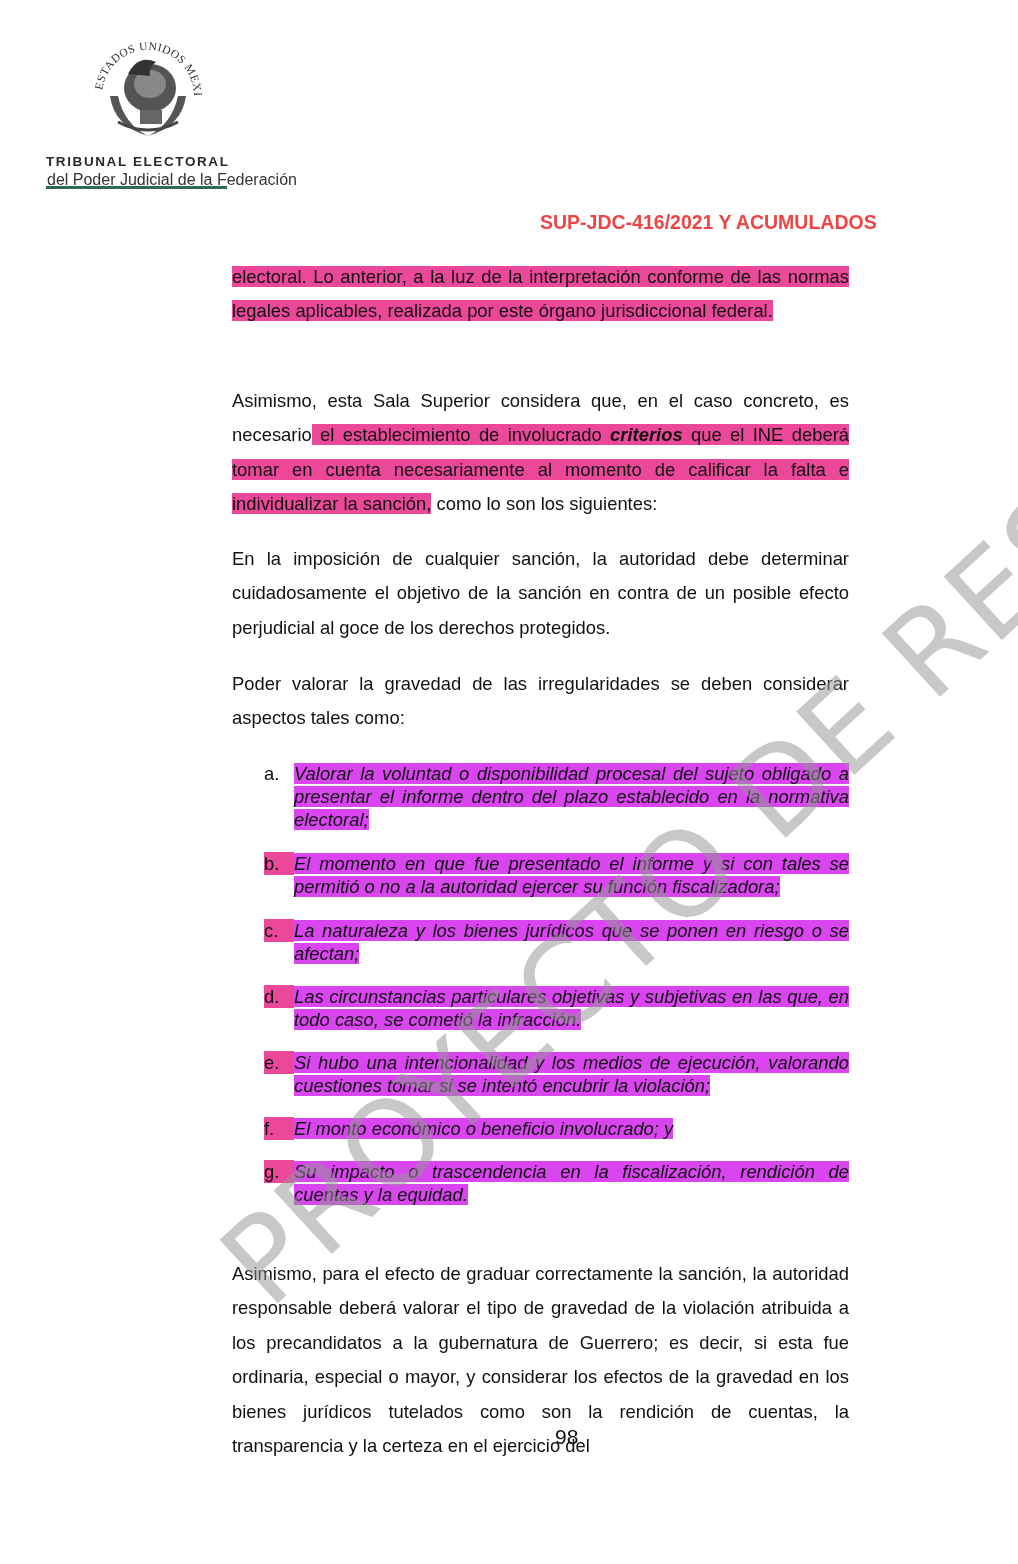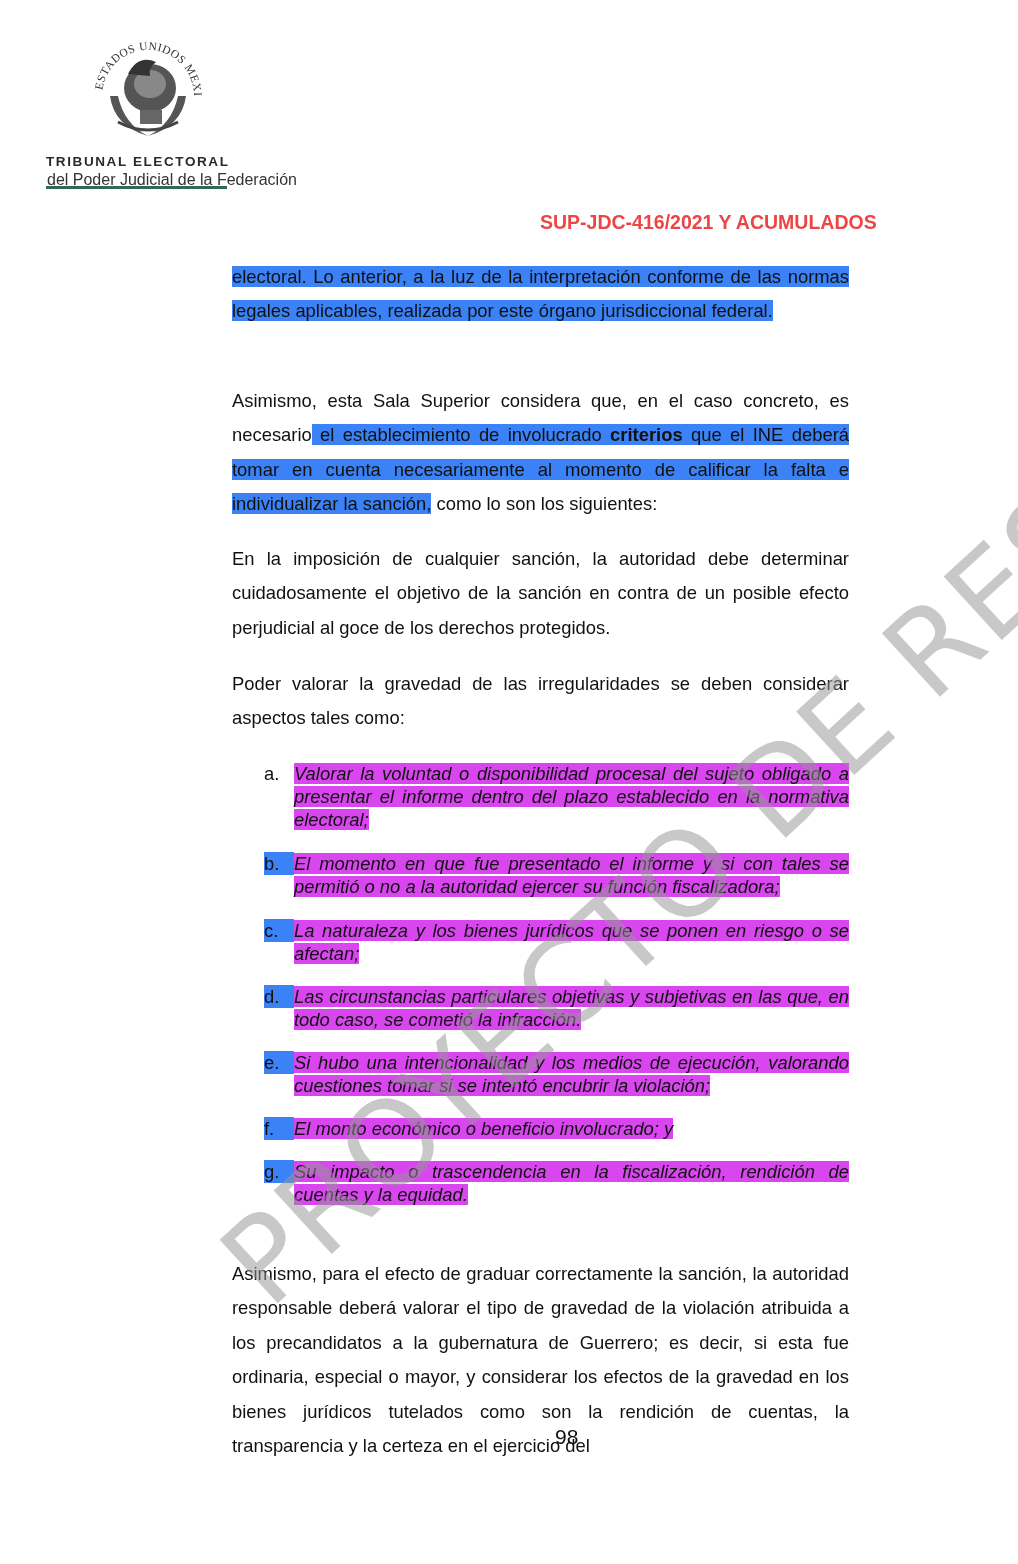--- a/index.html
+++ b/index.html
@@ -10,22 +10,22 @@
     .logo-title { position:absolute; left:0; top:128px; font-size:13.5px; font-weight:bold;
                   letter-spacing:1.6px; color:#2a2a2a; white-space:nowrap; }
     .logo-sub { position:absolute; left:1px; top:145px; font-size:16px; color:#333; white-space:nowrap; }
     .logo-rule { position:absolute; left:0; top:160px; width:181px; height:3px; background:#2f6b53; }
 
     .case-header { position:absolute; left:540px; top:211px; font-size:19.5px; font-weight:bold;
                    color:#ef4444; white-space:nowrap; }
 
     .body-text { position:absolute; left:232px; width:617px; }
     .para { font-size:18.4px; line-height:34.4px; text-align:justify; margin:0; }
-    .hl { background:#3b82f6; box-decoration-break:clone; -webkit-box-decoration-break:clone; }
-    b { font-weight:bold; }
+    .hl { background:#ec4899; box-decoration-break:clone; -webkit-box-decoration-break:clone; }
+    b { font-weight:bold;font-style:italic; }
 
     .list { position:absolute; left:264px; width:585px; }
     .li { position:relative; font-size:18.4px; line-height:23px; text-align:justify; }
     .li .marker { position:absolute; left:0; top:0; width:30px; }
     .li .marker.hl { width:30px; }
     .li .txt { display:block; margin-left:30px; }
     .li .txt span { background:#d946ef; box-decoration-break:clone;font-style:italic; -webkit-box-decoration-break:clone; }
 
     .page-number { position:absolute; left:555px; top:1425px; font-size:21px; }
 

